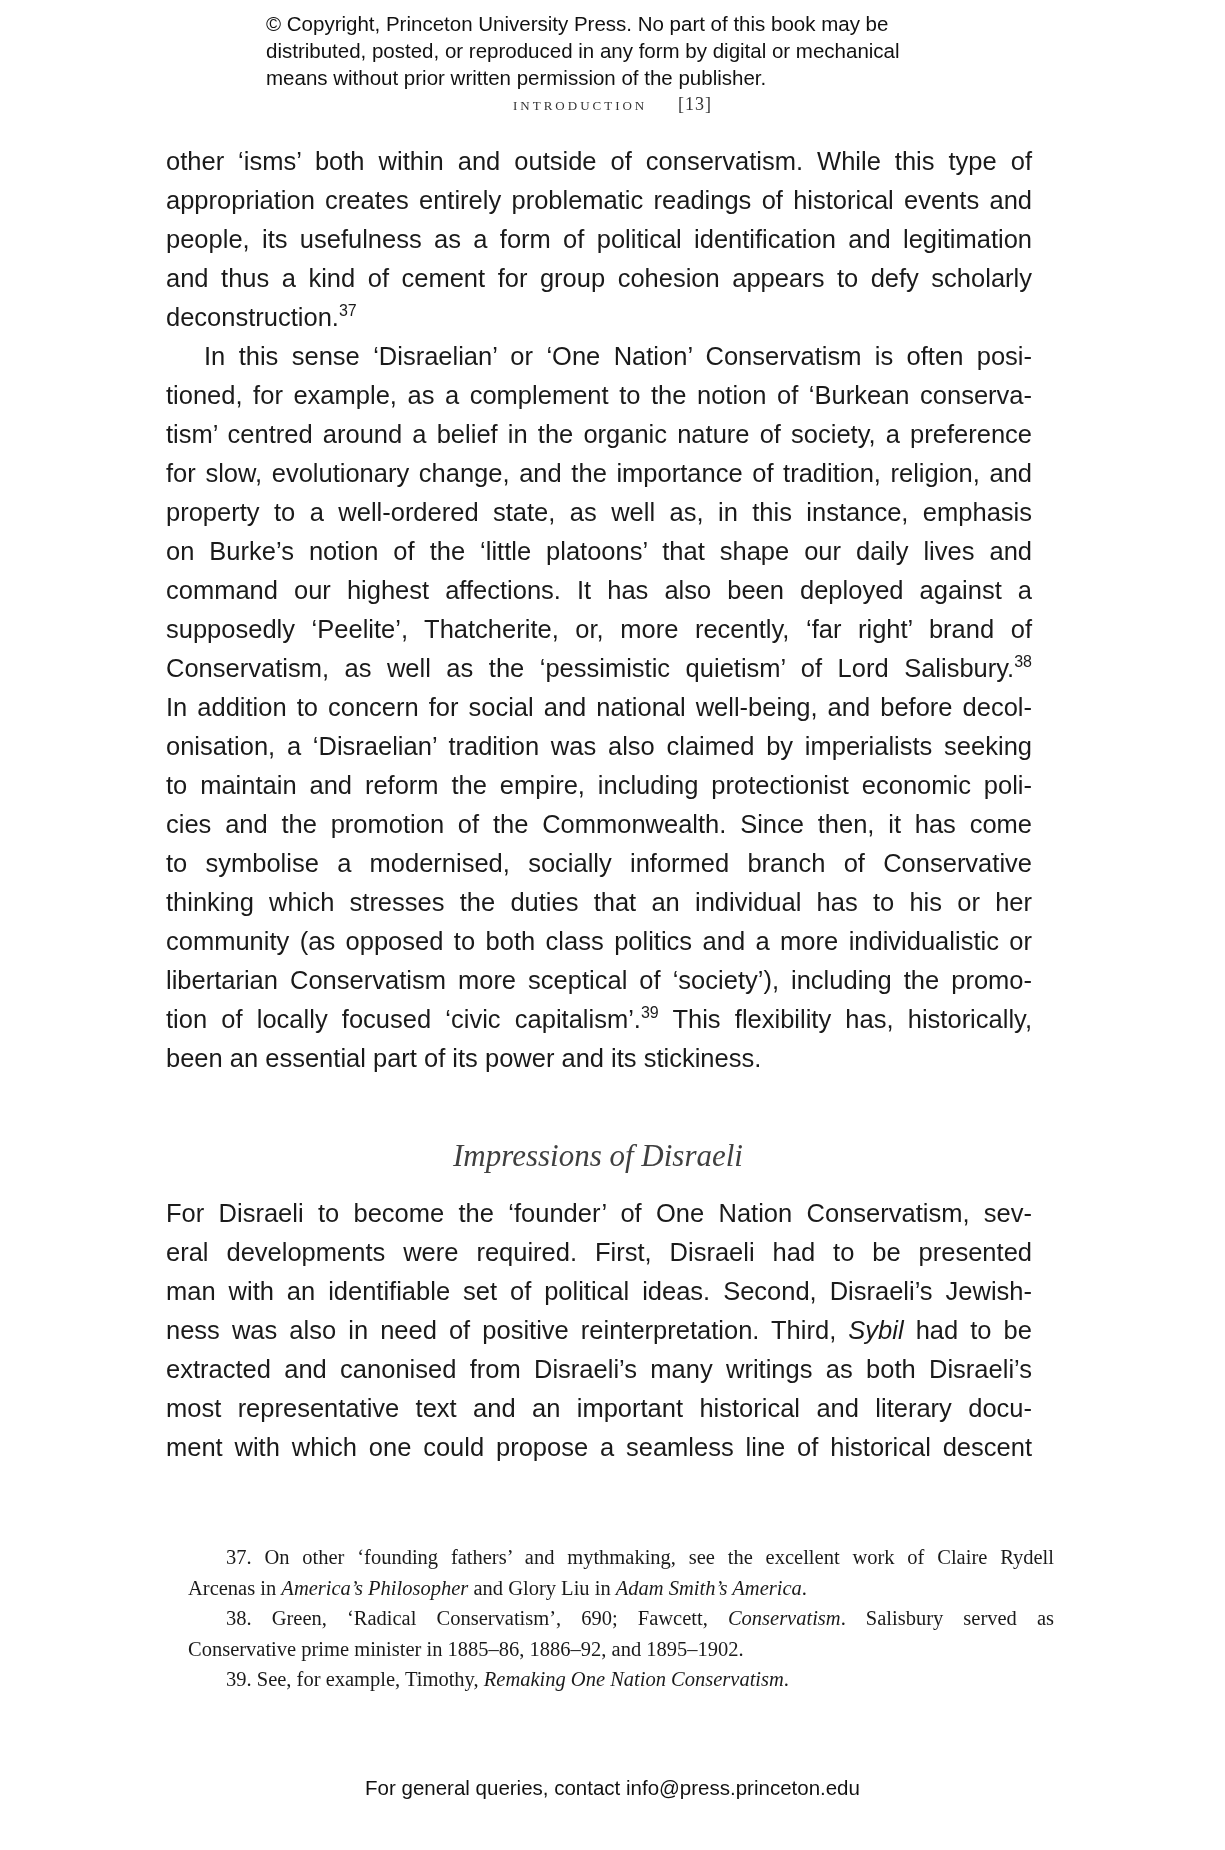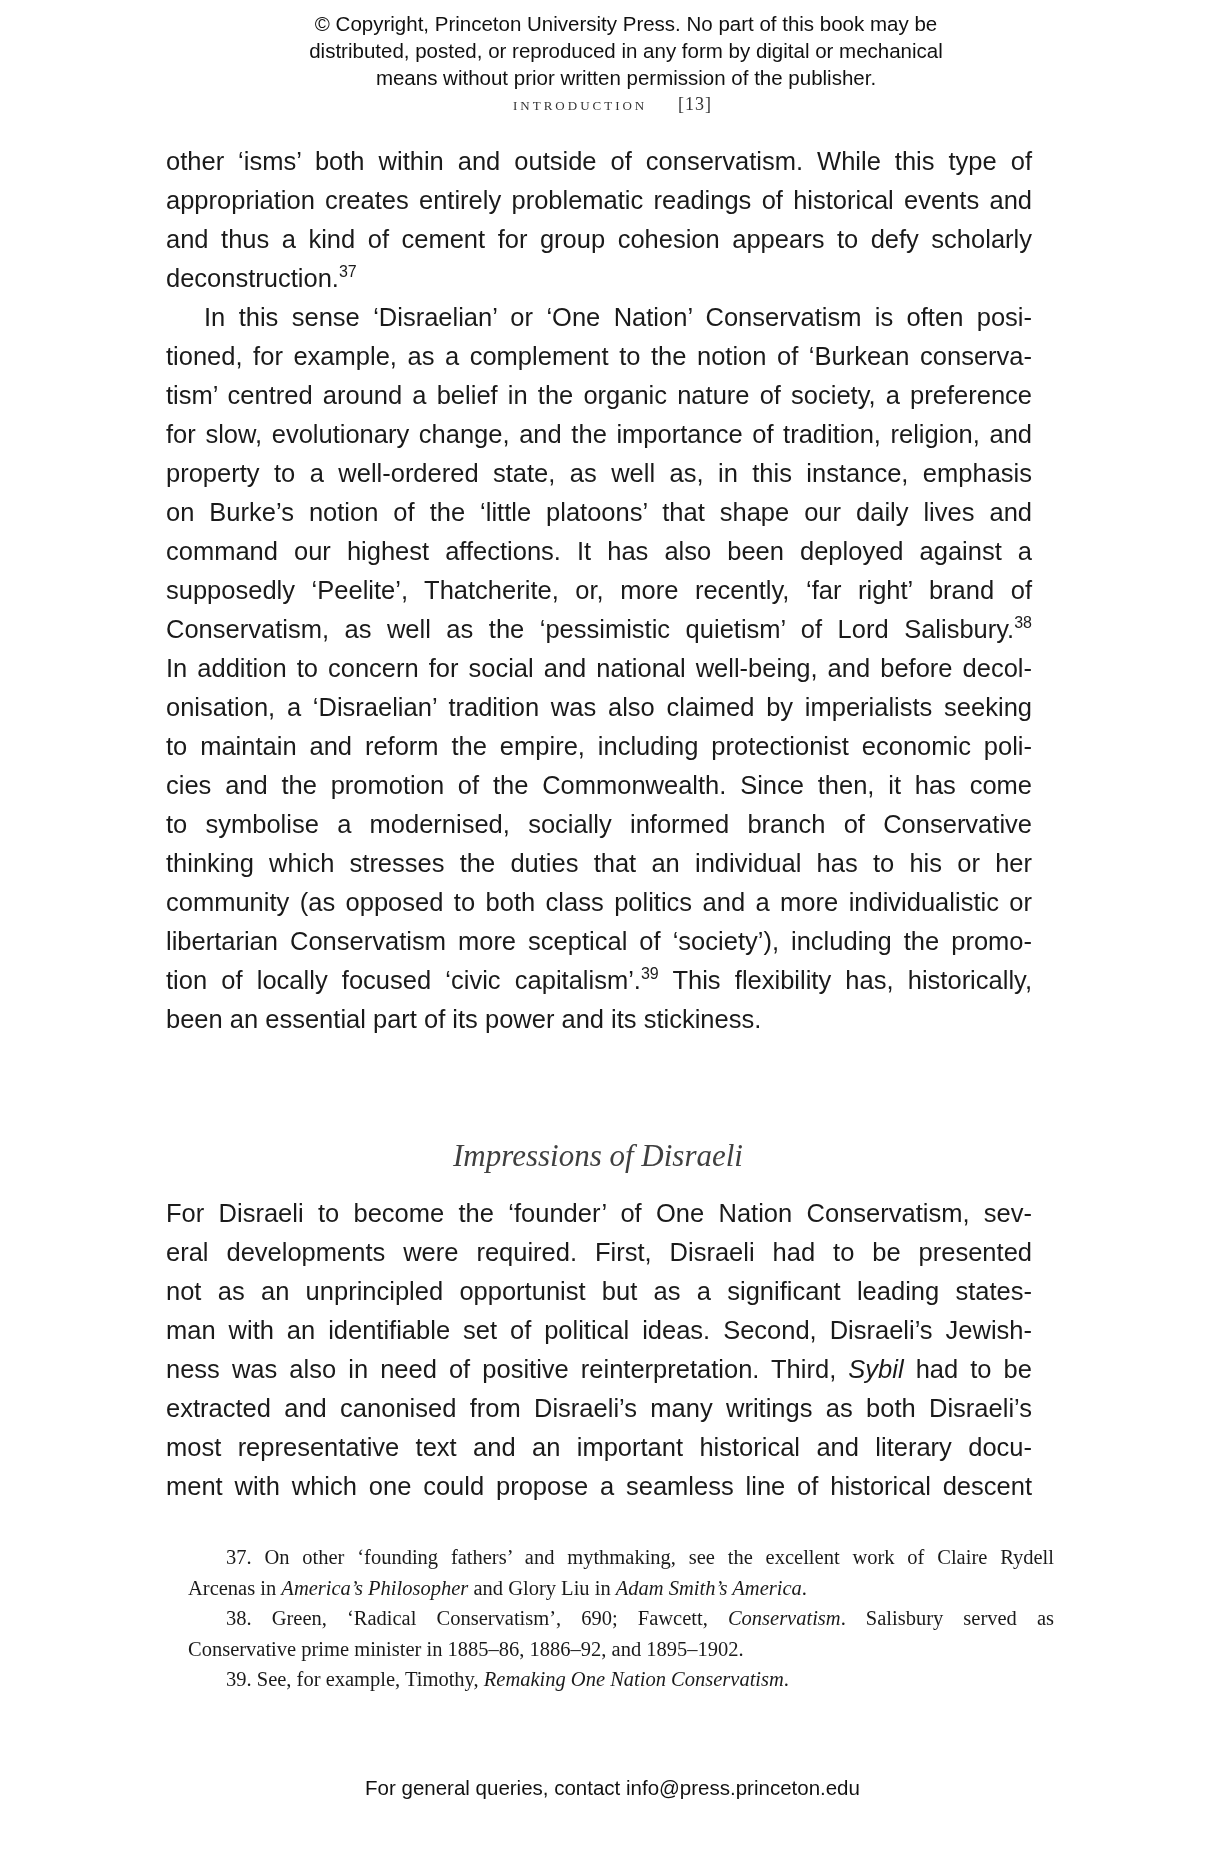--- a/index.html
+++ b/index.html
@@ -1,21 +1,21 @@
 <!DOCTYPE html>
 <html><head>
 <meta charset="utf-8">
 <style>
   html, body { margin: 0; padding: 0; background: #ffffff; }
   body { width: 1225px; height: 1850px; position: relative; overflow: hidden; color: #1a1a1a; }
   .notice {
     position: absolute; left: 266px; top: 10px; width: 720px;
     font-family: "Liberation Sans", sans-serif; font-size: 20.5px; line-height: 27px; color: #111;
   }
-  .notice div { white-space: nowrap; text-align: center; }
+  .notice div { white-space: nowrap; }
   .running-head {
     position: absolute; left: 0; width: 1225px; top: 94px; text-align: center;
     font-family: Liberation Serif, serif; font-size: 18px; letter-spacing: 2.2px; color: #333;
   }
   .running-head .title { font-variant: small-caps; text-transform: lowercase; letter-spacing: 3px; }
   .running-head .page { margin-left: 24px; letter-spacing: 1px; }
   .body-text {
     position: absolute; left: 166px; width: 866px;
     font-family: Liberation Sans, sans-serif; font-size: 25.5px; line-height: 39px; color: #1a1a1a;
   }
@@ -51,20 +51,21 @@
 
 <div class="running-head">
   <span class="title">Introduction</span>
   <span class="page">[13]</span>
 </div>
 
 <div class="body-text" style="top:142px;">
   <div>
     <div class="line">other ‘isms’ both within and outside of conservatism. While this type of</div>
     <div class="line">appropriation creates entirely problematic readings of historical events and</div>
+    <div class="line">people, its usefulness as a form of political identification and legitimation</div>
     <div class="line">and thus a kind of cement for group cohesion appears to defy scholarly</div>
     <div class="line last"><span>deconstruction.</span><sup>37</sup></div>
   </div>
   <div>
     <div class="line indent">In this sense ‘Disraelian’ or ‘One Nation’ Conservatism is often posi-</div>
     <div class="line">tioned, for example, as a complement to the notion of ‘Burkean conserva-</div>
     <div class="line">tism’ centred around a belief in the organic nature of society, a preference</div>
     <div class="line">for slow, evolutionary change, and the importance of tradition, religion, and</div>
     <div class="line">property to a well-ordered state, as well as, in this instance, emphasis</div>
     <div class="line">on Burke’s notion of the ‘little platoons’ that shape our daily lives and</div>
@@ -83,21 +84,20 @@
     <div class="line last">been an essential part of its power and its stickiness.</div>
   </div>
 </div>
 
 <div class="heading">Impressions of Disraeli</div>
 
 <div class="body-text" style="top:1194px;">
   <div>
     <div class="line">For Disraeli to become the ‘founder’ of One Nation Conservatism, sev-</div>
     <div class="line">eral developments were required. First, Disraeli had to be presented</div>
-    <div class="line">not as an unprincipled opportunist but as a significant leading states-</div>
     <div class="line">man with an identifiable set of political ideas. Second, Disraeli’s Jewish-</div>
     <div class="line"><span>ness was also in need of positive reinterpretation. Third, </span><i>Sybil</i><span> had to be</span></div>
     <div class="line">extracted and canonised from Disraeli’s many writings as both Disraeli’s</div>
     <div class="line">most representative text and an important historical and literary docu-</div>
     <div class="line">ment with which one could propose a seamless line of historical descent</div>
   </div>
 </div>
 
 <div class="footnotes">
   <div class="fn-line indent">37. On other ‘founding fathers’ and mythmaking, see the excellent work of Claire Rydell</div>

